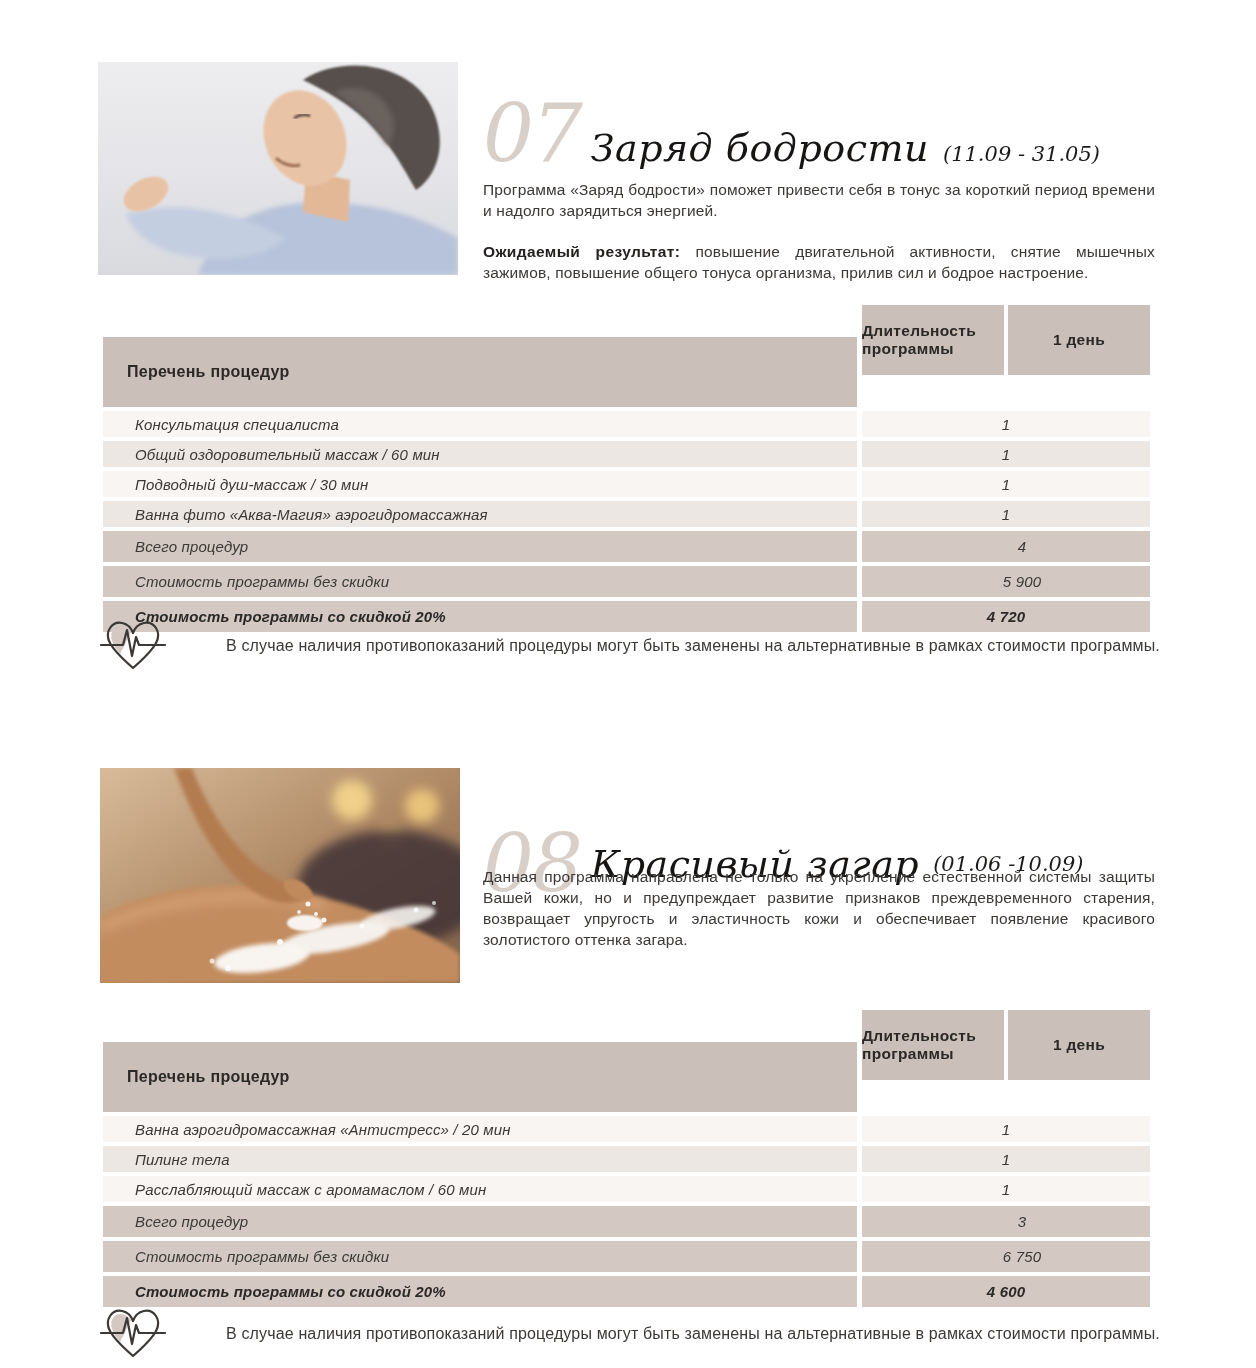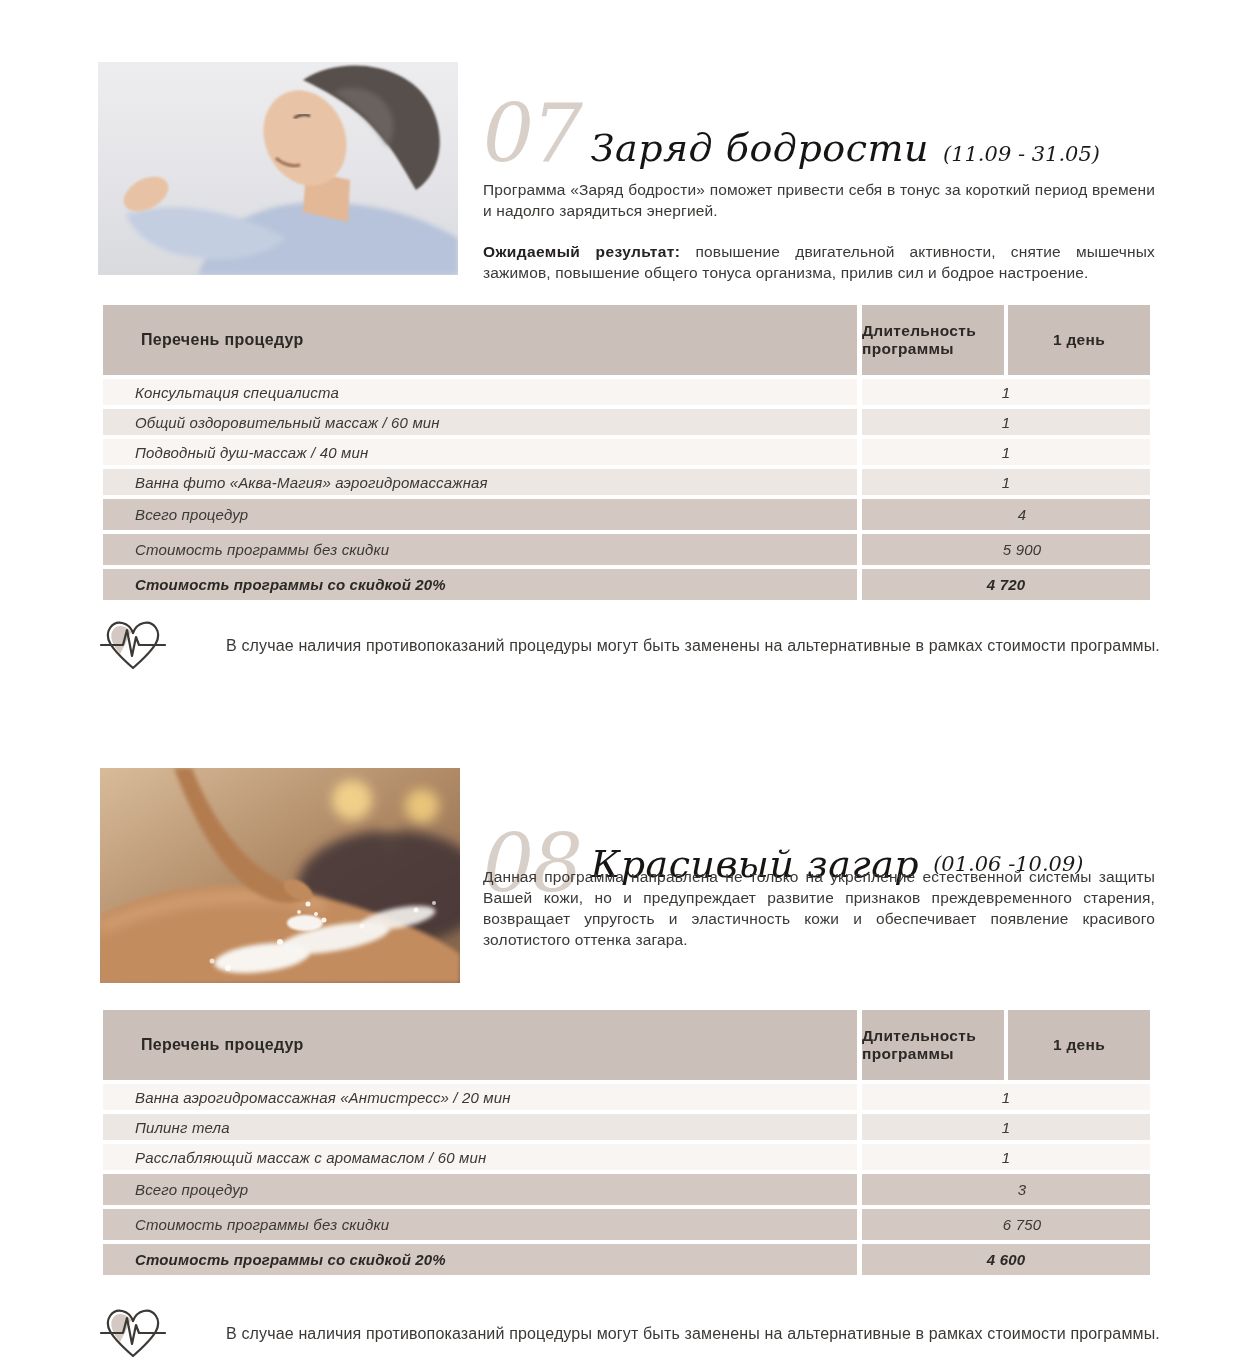--- a/index.html
+++ b/index.html
@@ -22,21 +22,21 @@
   .head{position:absolute;display:flex;align-items:baseline;white-space:nowrap;}
   .numeral{font-family:"DejaVu Serif","Liberation Serif",serif;font-style:italic;font-size:80px;line-height:.9;color:var(--numeral);margin-right:10px;letter-spacing:-2px;}
   .title{font-family:"DejaVu Serif","Liberation Serif",serif;font-style:italic;font-size:38px;color:#171514;letter-spacing:.5px;}
   .dates{font-family:"DejaVu Serif","Liberation Serif",serif;font-style:italic;font-size:21px;color:#1c1a19;margin-left:14px;}
 
   .para{position:absolute;width:672px;font-size:15.5px;line-height:21px;text-align:justify;color:var(--text-body);letter-spacing:.15px;}
   .para b{color:#242120;letter-spacing:.4px;}
 
   .tbl{position:absolute;width:1047px;}
   .t-header{display:flex;gap:5px;margin-bottom:4px;}
-  .t-h-left{flex:1;background:var(--header-bg);display:flex;align-items:center;padding-left:38px;height:70px;font-weight:bold;font-size:16px;color:var(--text-dark);letter-spacing:.3px;}
+  .t-h-left{flex:1;background:var(--header-bg);display:flex;align-items:center;padding-left:24px;height:70px;font-weight:bold;font-size:16px;color:var(--text-dark);letter-spacing:.3px;margin-top:32px;}
   .t-h-right{width:288px;height:70px;display:flex;flex-direction:row;gap:4px;}
   .t-h-cell{background:var(--header-bg);flex:1;display:flex;align-items:center;justify-content:center;font-weight:bold;font-size:15.5px;color:var(--text-dark);letter-spacing:.3px;}
   .t-row{display:flex;gap:5px;margin-bottom:4px;}
   .t-cell{display:flex;align-items:center;font-size:15px;color:var(--text-body);letter-spacing:.15px;font-style:italic;}
   .t-label{flex:1;padding-left:32px;}
   .t-value{width:288px;justify-content:center;}
   .t-row.light .t-cell{background:var(--row-light);height:26px;}
   .t-row.light-alt .t-cell{background:var(--row-light-alt);height:26px;}
   .t-row.summary .t-cell{background:var(--row-summary);height:31px;padding-left:32px;}
   .t-row.summary-bold .t-cell{background:var(--row-summary);height:31px;font-weight:bold;color:var(--text-dark);}
@@ -106,21 +106,21 @@
     <div>
         <div class="t-row light">
           <div class="t-cell t-label">Консультация специалиста</div>
           <div class="t-cell t-value">1</div>
         </div>
         <div class="t-row light-alt">
           <div class="t-cell t-label">Общий оздоровительный массаж / 60 мин</div>
           <div class="t-cell t-value">1</div>
         </div>
         <div class="t-row light">
-          <div class="t-cell t-label">Подводный душ-массаж / 40 мин</div>
+          <div class="t-cell t-label">Подводный душ-массаж / 30 мин</div>
           <div class="t-cell t-value">1</div>
         </div>
         <div class="t-row light-alt">
           <div class="t-cell t-label">Ванна фито «Аква-Магия» аэрогидромассажная</div>
           <div class="t-cell t-value">1</div>
         </div>
         <div class="t-row summary">
           <div class="t-cell t-label">Всего процедур</div>
           <div class="t-cell t-value">4</div>
         </div>

